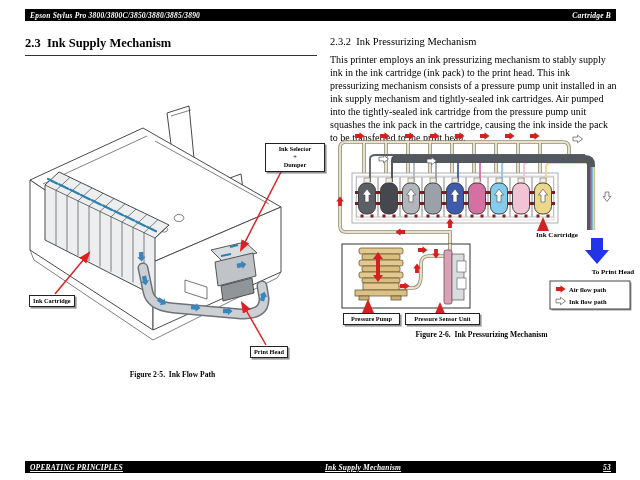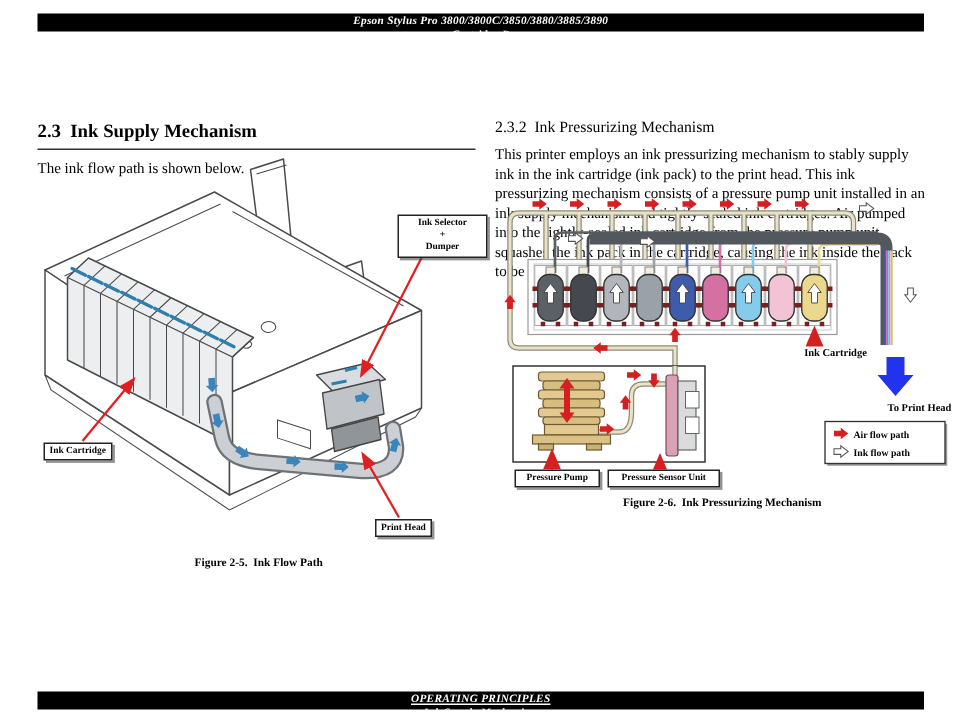--- a/index.html
+++ b/index.html
@@ -6,25 +6,25 @@
   body{
     width:640px;height:480px;position:relative;overflow:hidden;
     background:#ffffff;
     font-family:"Liberation Serif","DejaVu Serif",serif;
     color:#000;
   }
   .bar{
     position:absolute;left:25px;width:591px;height:12px;background:#000;
     color:#fff;display:flex;align-items:center;justify-content:space-between;
     padding:0 5px;box-sizing:border-box;
-    font-style:italic;font-weight:bold;font-size:7.5px;letter-spacing:.2px;flex-direction:column;
+    font-style:italic;font-weight:bold;font-size:7.5px;letter-spacing:.2px;
   }
   #hdr{top:9px;}
   #ftr{top:461px;text-decoration:underline;}
-  .col{position:absolute;top:36px;margin-top:44px;}
+  .col{position:absolute;top:36px;}
   #leftcol{left:25px;width:292px;}
   #rightcol{left:330px;width:288px;}
   h1{
     margin:0;font-size:12.5px;font-weight:bold;
     border-bottom:1.4px solid #333;padding-bottom:4px;white-space:pre-wrap;
   }
   h2{margin:0;font-size:10.5px;font-weight:normal;white-space:pre-wrap;}
   #leftcol h2{margin-top:11px;}
   .body-text{font-size:10px;line-height:1.3;margin-top:6px;text-align:left;}
   .figcap{
@@ -60,21 +60,20 @@
 </head>
 <body>
 
 <div class="bar" id="hdr">
   <span>Epson Stylus Pro 3800/3800C/3850/3880/3885/3890</span>
   <span>Cartridge B</span>
 </div>
 
 <div class="col" id="leftcol">
   <h1>2.3&nbsp; Ink Supply Mechanism</h1>
-  <div class="body-text">The ink flow path is shown below.</div>
 </div>
 
 <svg id="fig25" width="295" height="268" viewBox="0 0 295 268">
   <defs>
     <marker id="mr25" markerWidth="9" markerHeight="8" refX="6.5" refY="3" orient="auto">
       <path d="M0,0 L8,3 L0,6 z" fill="#e02020"></path>
     </marker>
     <g id="ba25">
         <polygon points="0,-2.2 5,-2.2 5,-4.2 9.5,0 5,4.2 5,2.2 0,2.2" fill="#3a85bb"></polygon>
       </g>

